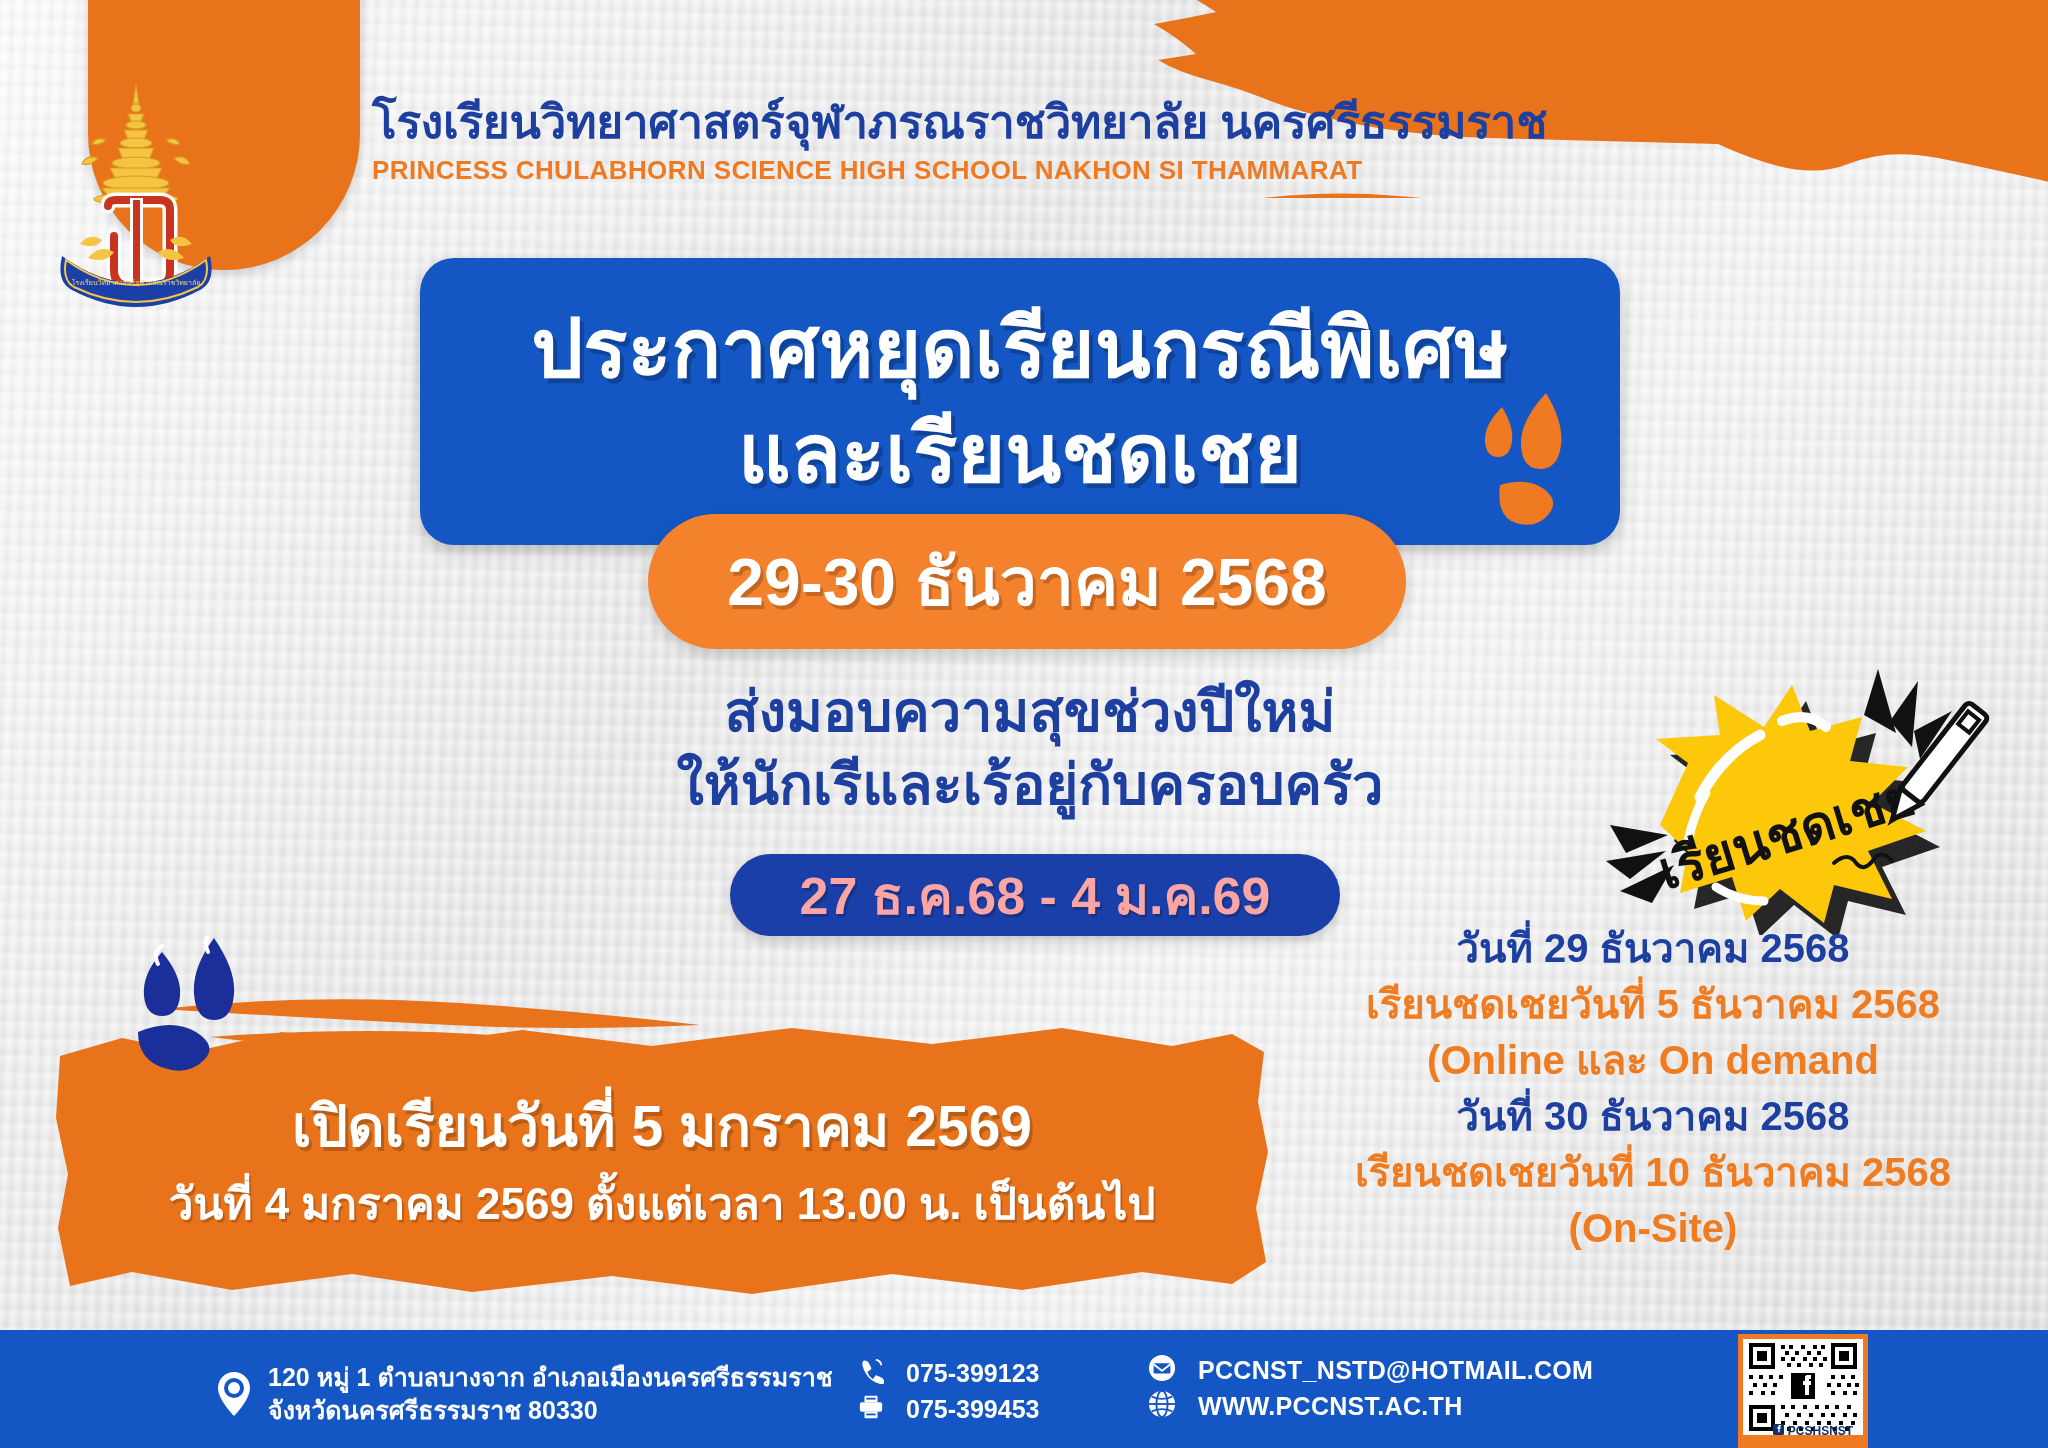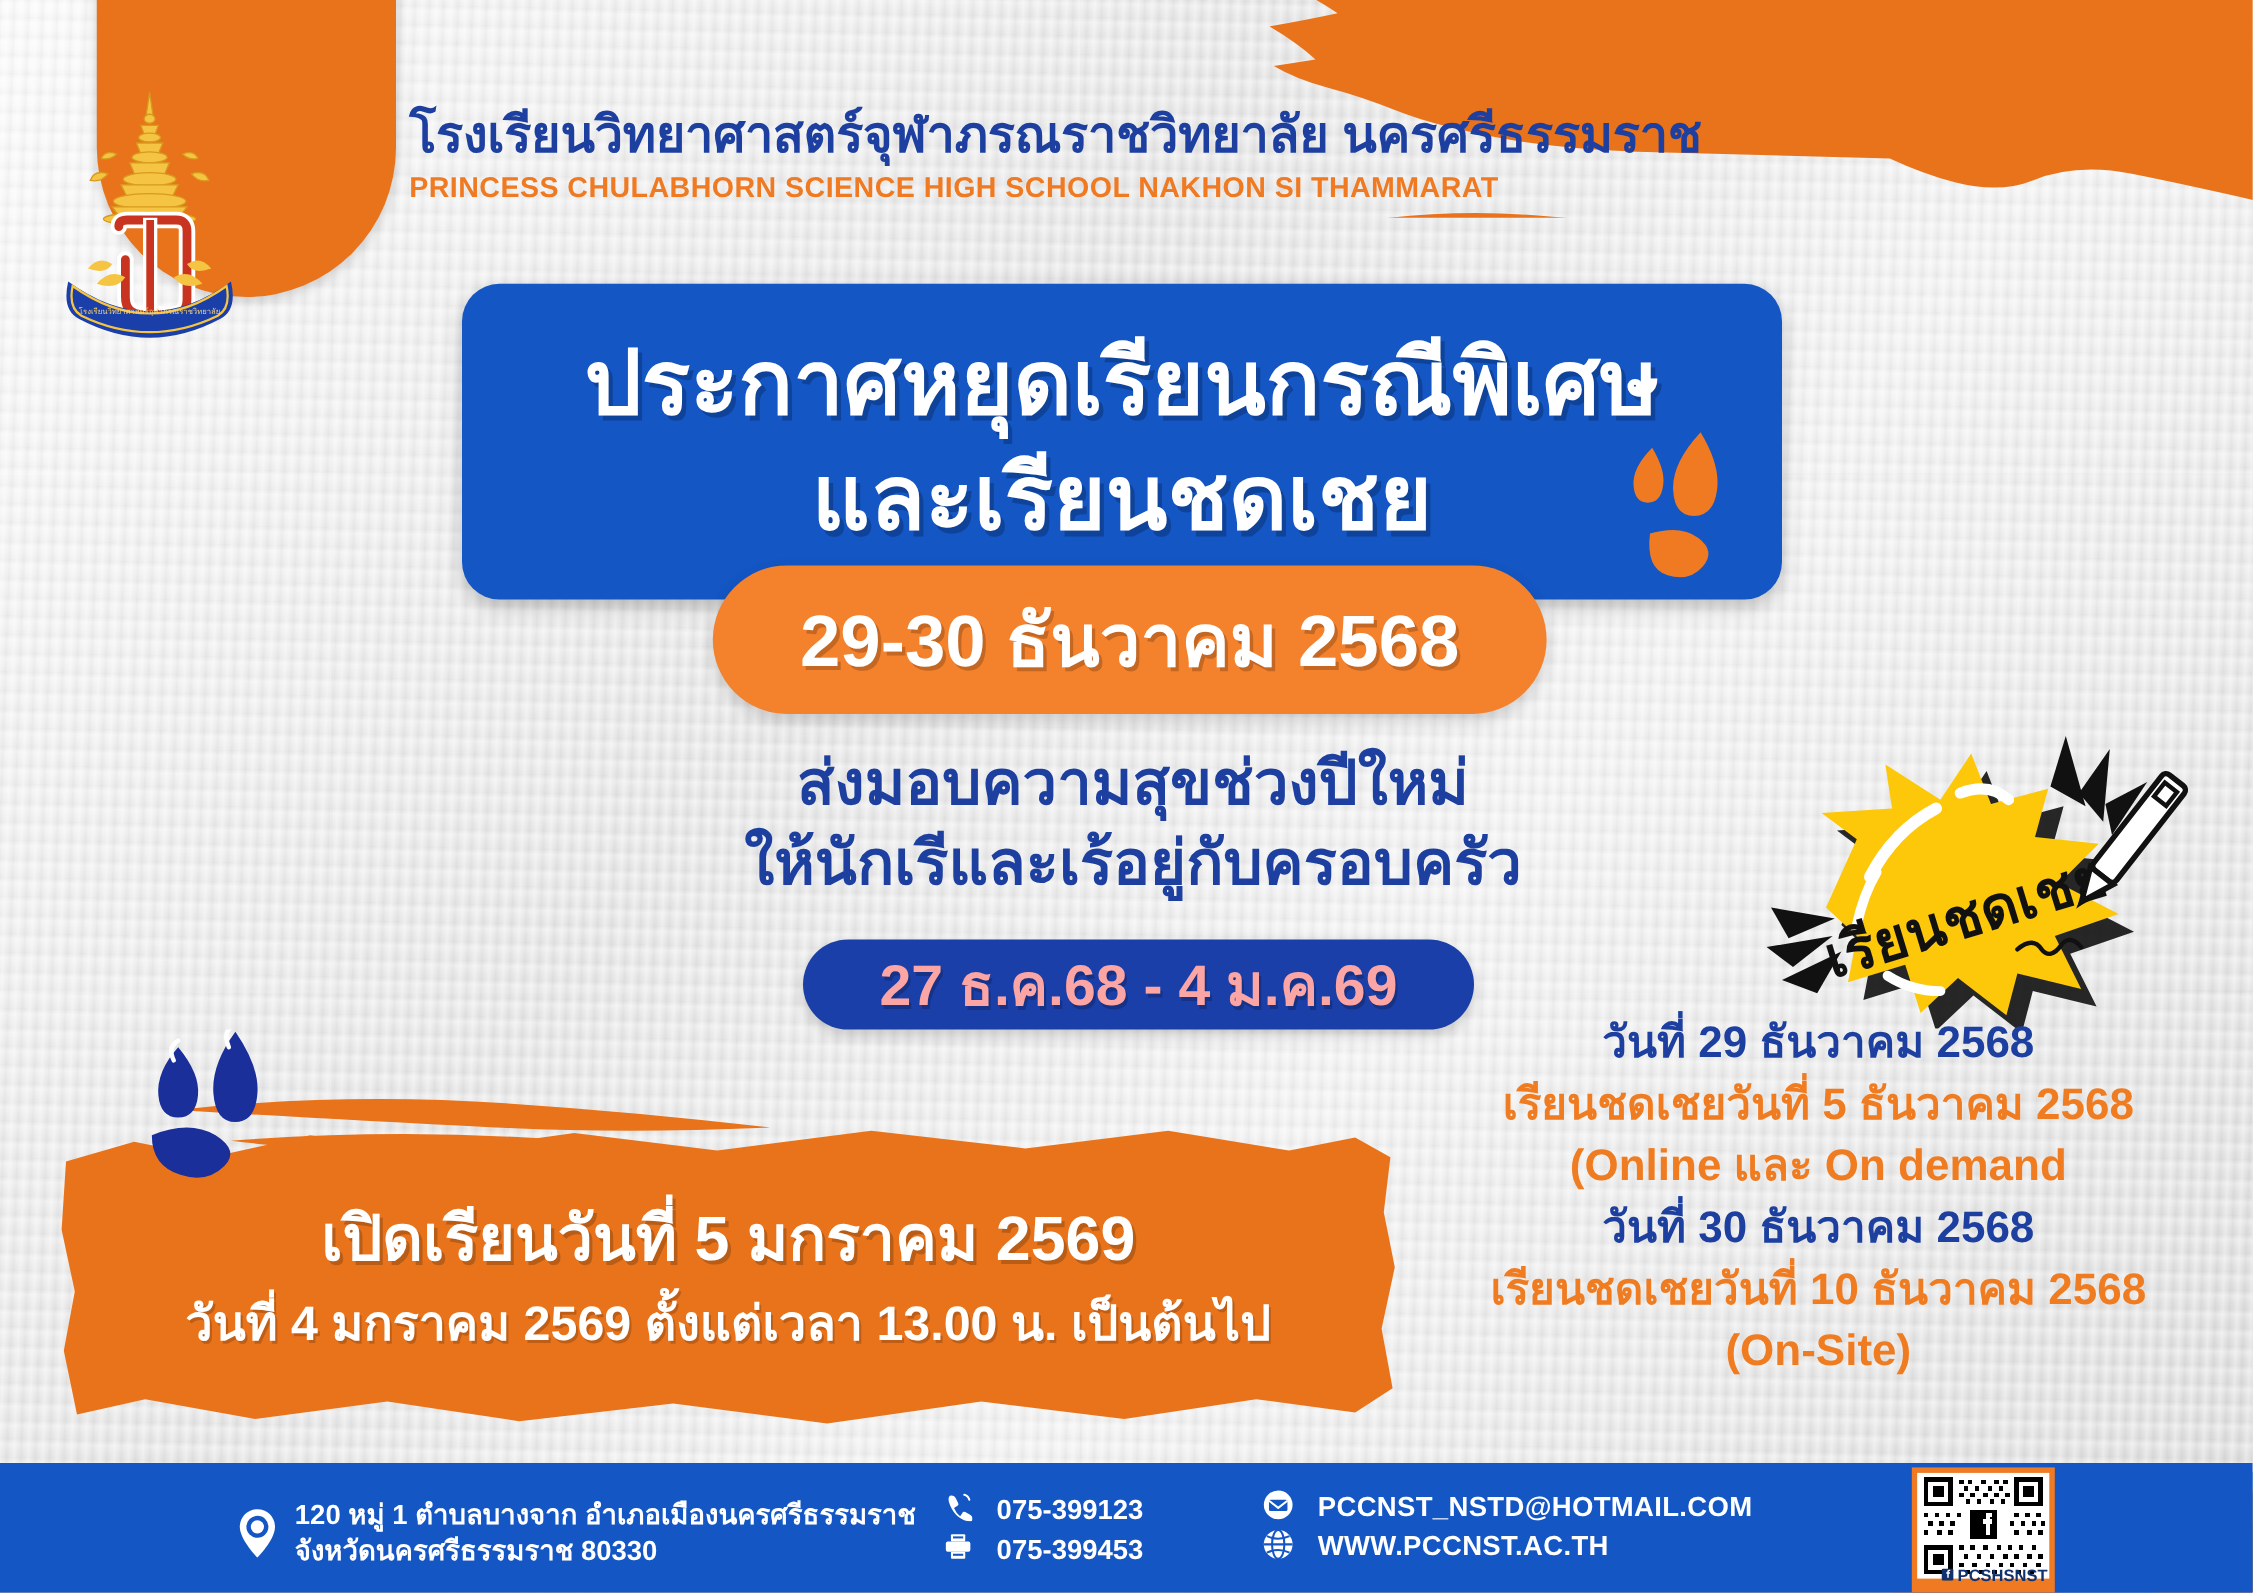--- a/index.html
+++ b/index.html
@@ -157,21 +157,21 @@
   .web .val{ font-size:25px; font-weight:700; color:#fff; letter-spacing:.3px; }
 
   
   .qr-card{
     position:absolute; left:1738px; top:1334px; width:130px; height:114px;
     background:#ef7a22; padding:5px 5px 0 5px;
   }
   .qr-inner{ width:120px; height:96px; background:#fff; position:relative; overflow:hidden; }
   .qr-lbl{
     position:absolute; left:1738px; top:1424px; width:130px;
-    text-align:right; font-size:15px; font-weight:800; color:#11306e;
+    text-align:right; font-size:12px; font-weight:800; color:#11306e;
     display:flex; align-items:center; justify-content:center; gap:4px;padding-left:20px;
   }
 </style>
 </head>
 <body>
 
 <div id="poster">
 
   <div class="crease" style="left:300px;top:0;width:2px;height:1448px;opacity:.35"></div>
   <div class="crease" style="left:980px;top:0;width:3px;height:1448px;opacity:.30"></div>

